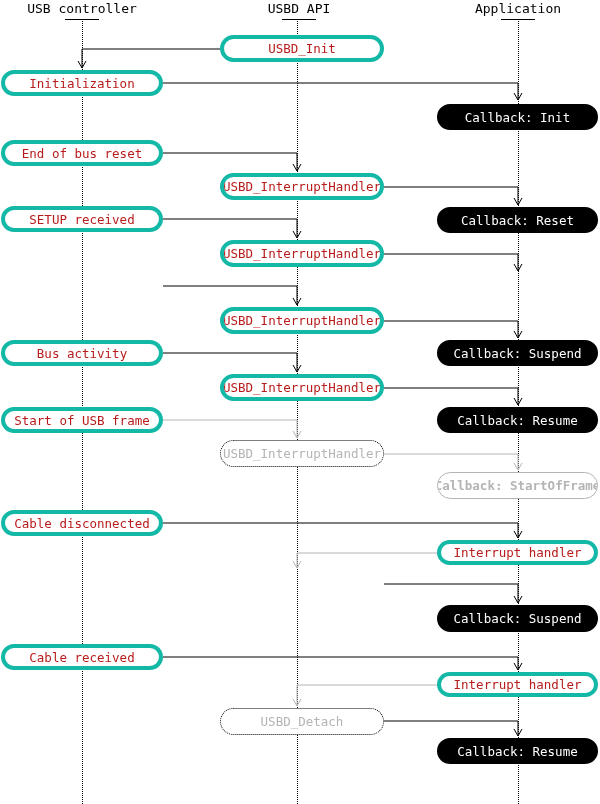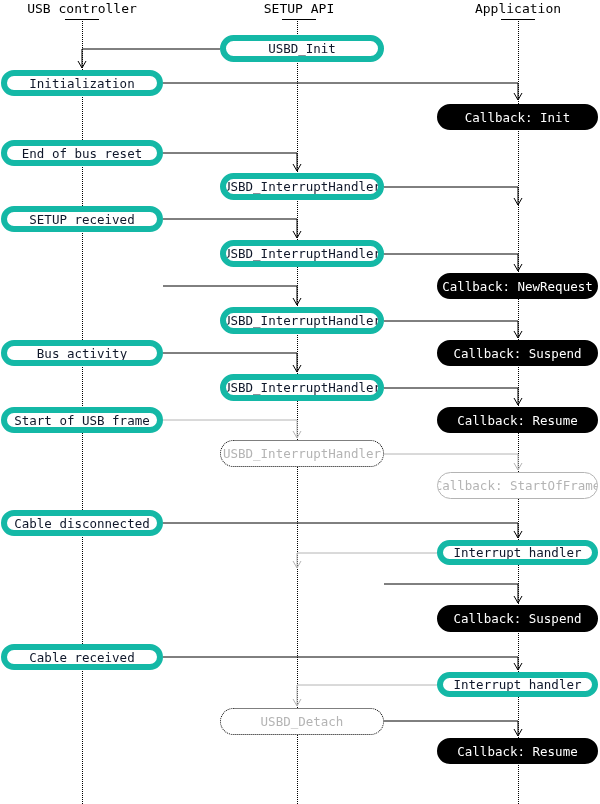--- a/index.html
+++ b/index.html
@@ -5,36 +5,36 @@
   html,body{margin:0;padding:0;background:#fff;}
   #stage{position:relative;width:600px;height:804px;background:#fff;overflow:hidden;
          font-family:"DejaVu Sans Mono","Liberation Mono",monospace;}
   .col-header{position:absolute;top:1px;transform:translateX(-50%);font-size:13px;color:#000;white-space:nowrap;}
   .col-underline{position:absolute;top:19px;width:34px;border-top:1px solid #000;transform:translateX(-50%);}
   .lifeline{position:absolute;top:21px;bottom:0;width:0;border-left:1px dotted #000;}
   svg.wires{position:absolute;left:0;top:0;z-index:1;}
   svg.wires path{fill:none;stroke:#000;stroke-width:1;}
   svg.wires path.gray{stroke:#b4b4b4;}
   .box{position:absolute;z-index:2;box-sizing:border-box;display:flex;align-items:center;justify-content:center;
-       font-size:12.5px;white-space:nowrap;overflow:hidden;background:#fff;color:#0f172a;
-       border:6px solid #14b8a6;border-radius:14px;}
+       font-size:12.5px;white-space:nowrap;overflow:hidden;background:#fff;color:#b91c1c;
+       border:4px solid #14b8a6;border-radius:14px;}
   .event{left:1px;width:162px;height:26px;}
   .api{left:220px;width:164px;height:27px;}
   .app{left:437px;width:161px;height:26px;}
   .callback{background:#000;color:#fff;border:2px solid #000;}
   .dotted{border:1px dotted #000;color:#b4b4b4;}
-  .grayed{border:1px solid #b4b4b4;color:#b4b4b4;background:#fff;}
+  .grayed{border:1px solid #b4b4b4;color:#b4b4b4;background:#fff;font-weight:bold;}
 </style>
 </head>
 <body>
 
 <div id="stage">
 
   <div class="col-header" style="left:82px">USB controller</div>
-  <div class="col-header" style="left:299px">SETUP API</div>
+  <div class="col-header" style="left:299px">USBD API</div>
   <div class="col-header" style="left:518px">Application</div>
   <div class="col-underline" style="left:82px"></div>
   <div class="col-underline" style="left:299px"></div>
   <div class="col-underline" style="left:518px"></div>
 
   <div class="lifeline" style="left:82px"></div>
   <div class="lifeline" style="left:297px"></div>
   <div class="lifeline" style="left:518px"></div>
 
   <svg class="wires" width="600" height="804">
@@ -68,21 +68,21 @@
 
   <div class="box api" style="top:35px">USBD_Init</div>
   <div class="box api" style="top:173px">USBD_InterruptHandler</div>
   <div class="box api" style="top:240px">USBD_InterruptHandler</div>
   <div class="box api" style="top:307px">USBD_InterruptHandler</div>
   <div class="box api" style="top:374px">USBD_InterruptHandler</div>
   <div class="box api dotted" style="top:440px">USBD_InterruptHandler</div>
   <div class="box api dotted" style="top:708px">USBD_Detach</div>
 
   <div class="box app callback" style="top:104px">Callback: Init</div>
-  <div class="box app callback" style="top:273px">Callback: NewRequest</div>
+  <div class="box app callback" style="top:207px">Callback: Reset</div>
   <div class="box app callback" style="top:340px">Callback: Suspend</div>
   <div class="box app callback" style="top:407px">Callback: Resume</div>
   <div class="box app grayed" style="top:472px;height:27px">Callback: StartOfFrame</div>
   <div class="box app" style="top:540px;height:25px">Interrupt handler</div>
   <div class="box app callback" style="top:605px;height:27px">Callback: Suspend</div>
   <div class="box app" style="top:672px;height:25px">Interrupt handler</div>
   <div class="box app callback" style="top:738px">Callback: Resume</div>
 
 </div>
 

